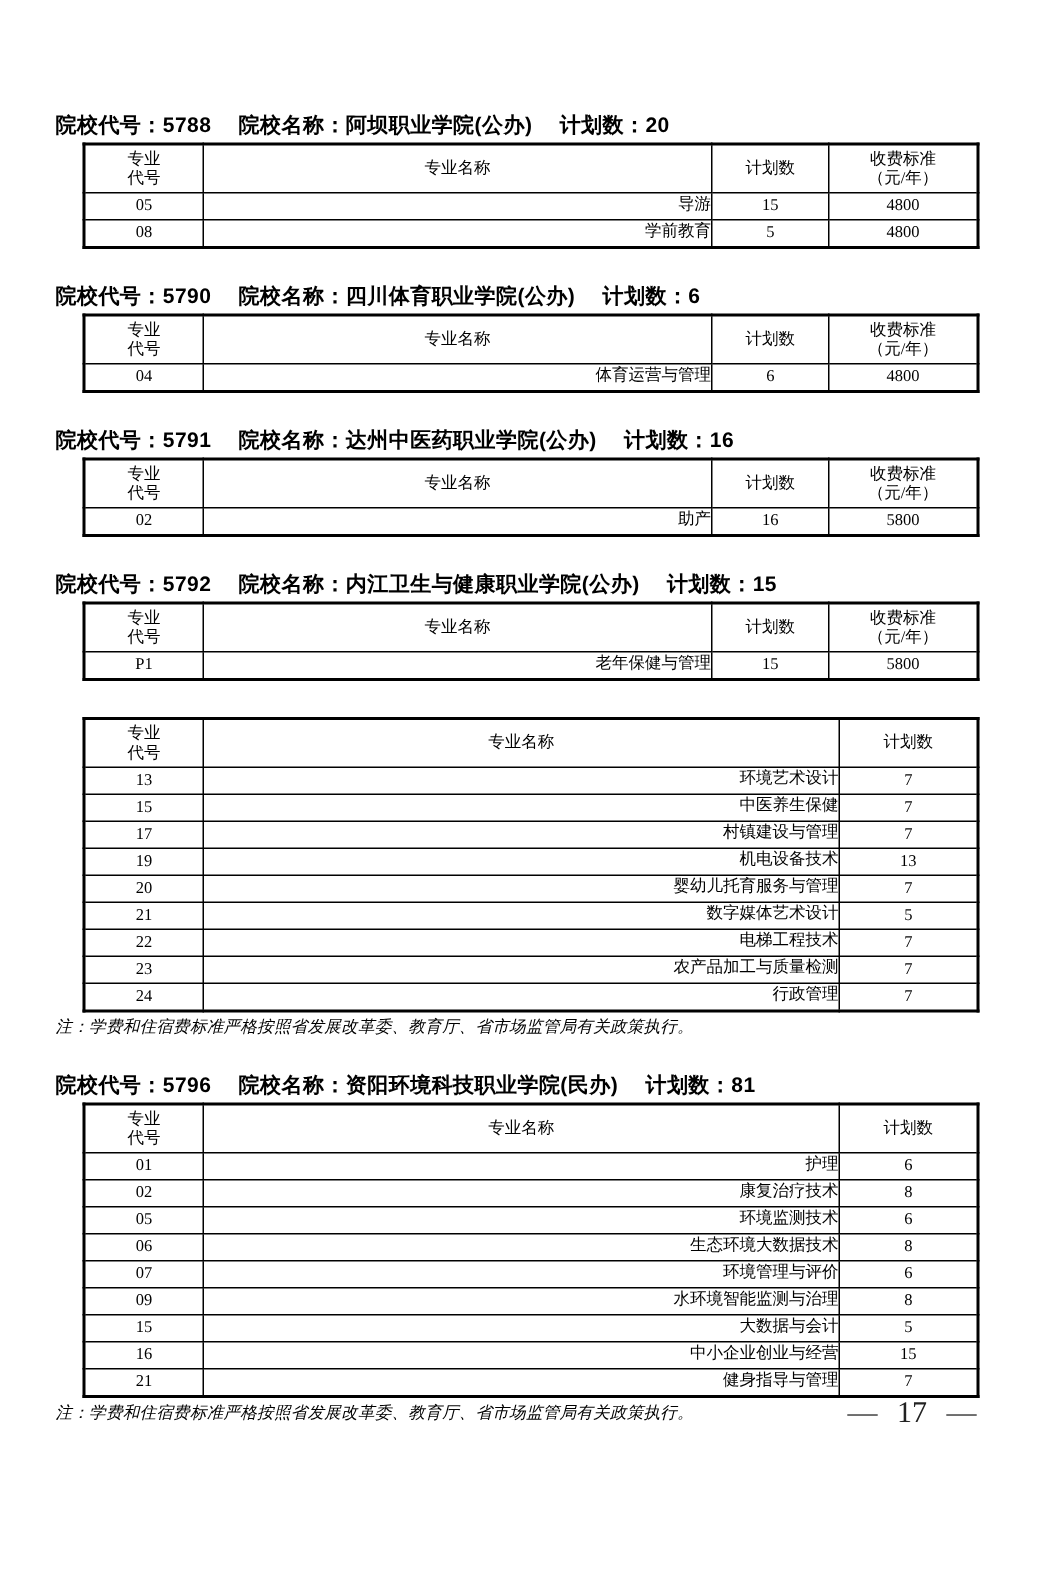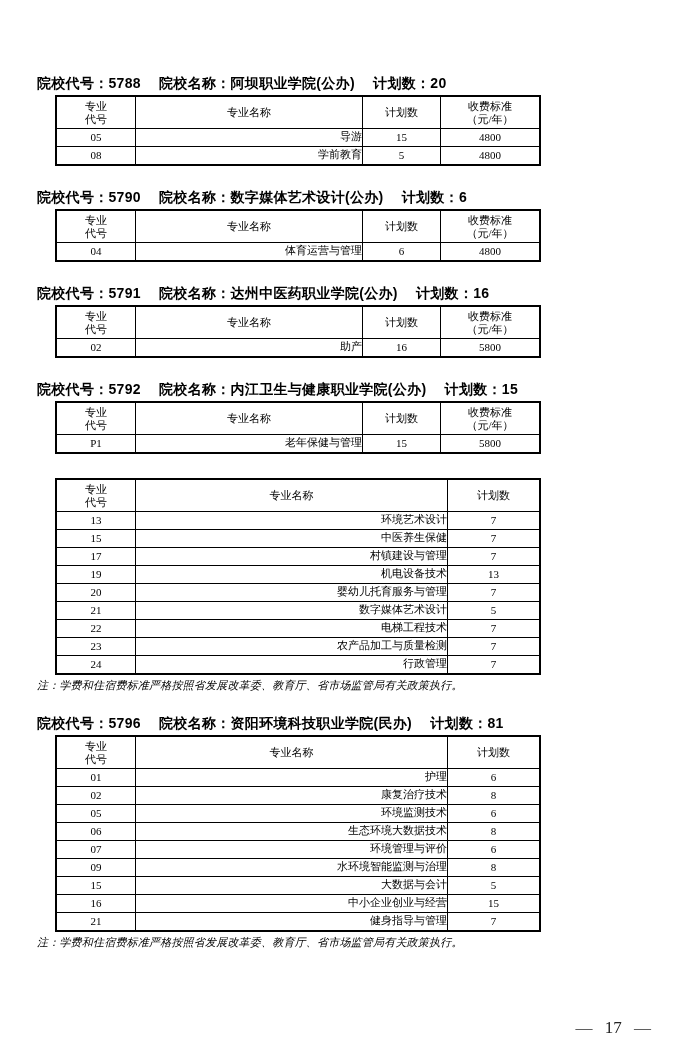--- a/index.html
+++ b/index.html
@@ -29,21 +29,21 @@
     line-height: 15px;
     letter-spacing: 0.3px;
     white-space: nowrap;
   }
   .hdr-group { display: inline-block; }
   .hdr-group + .hdr-group { margin-left: 14px; }
   table.plan-table {
     border-collapse: collapse;
     table-layout: fixed;
     margin-left: 55px;
-    width: 486px;
+    width: 598px;
     border: 2px solid #000000;
   }
   table.plan-table th, table.plan-table td {
     border: 1px solid #000000;
     font-size: 11px;
     padding: 0;
     overflow: hidden;
     white-space: nowrap;
   }
   table.plan-table thead th {
@@ -65,23 +65,23 @@
   .note {
     margin: 3px 0 0 37px;
     font-size: 11px;
     line-height: 14px;
     font-weight: normal;
     font-style: italic;
     letter-spacing: 0.2px;
   }
   .page-number {
     position: absolute;
-    top: 1020px;
+    top: 934px;
     right: 44px;
-    font-size: 17px;
+    font-size: 20px;
     line-height: 16px;
     color: #222222;
   }
   .page-number .dash { color: #444444; }
   .page-number span { margin: 0 4px; }
 </style>
 </head>
 <body>
 
 <div class="page">
@@ -115,21 +115,21 @@
               <td class="col-fee">4800</td>
             </tr>
           </tbody>
     </table>
 
   </section>
 
   <section class="college-section">
     <h2 class="section-header">
       <span class="hdr-group"><span>院校代号：</span><span>5790</span></span>
-      <span class="hdr-group"><span>院校名称：</span><span>数字媒体艺术设计(公办)</span></span>
+      <span class="hdr-group"><span>院校名称：</span><span>四川体育职业学院(公办)</span></span>
       <span class="hdr-group"><span>计划数：</span><span>6</span></span>
     </h2>
     <table class="plan-table">
       <thead>
         <tr>
           <th class="col-code"><span>专业</span><br><span>代号</span></th>
           <th class="col-name">专业名称</th>
           <th class="col-plan">计划数</th>
           <th class="col-fee"><span>收费标准</span><br><span>（元/年）</span></th>
         </tr>

